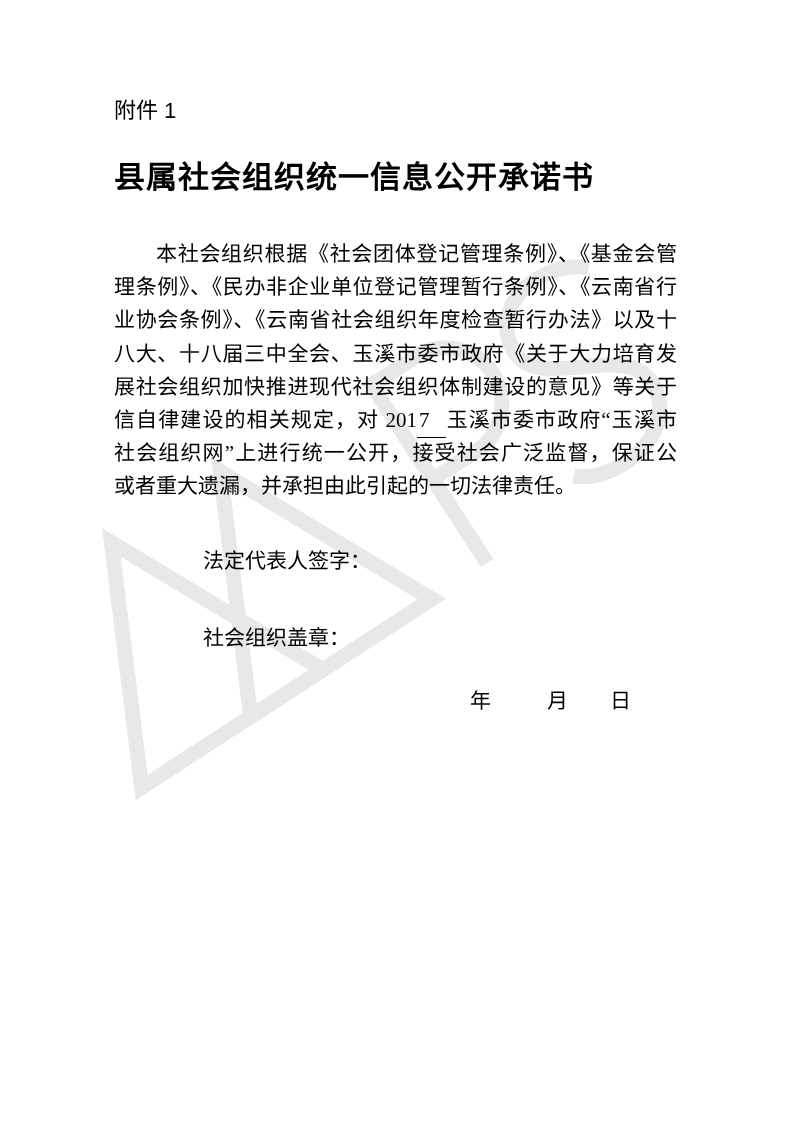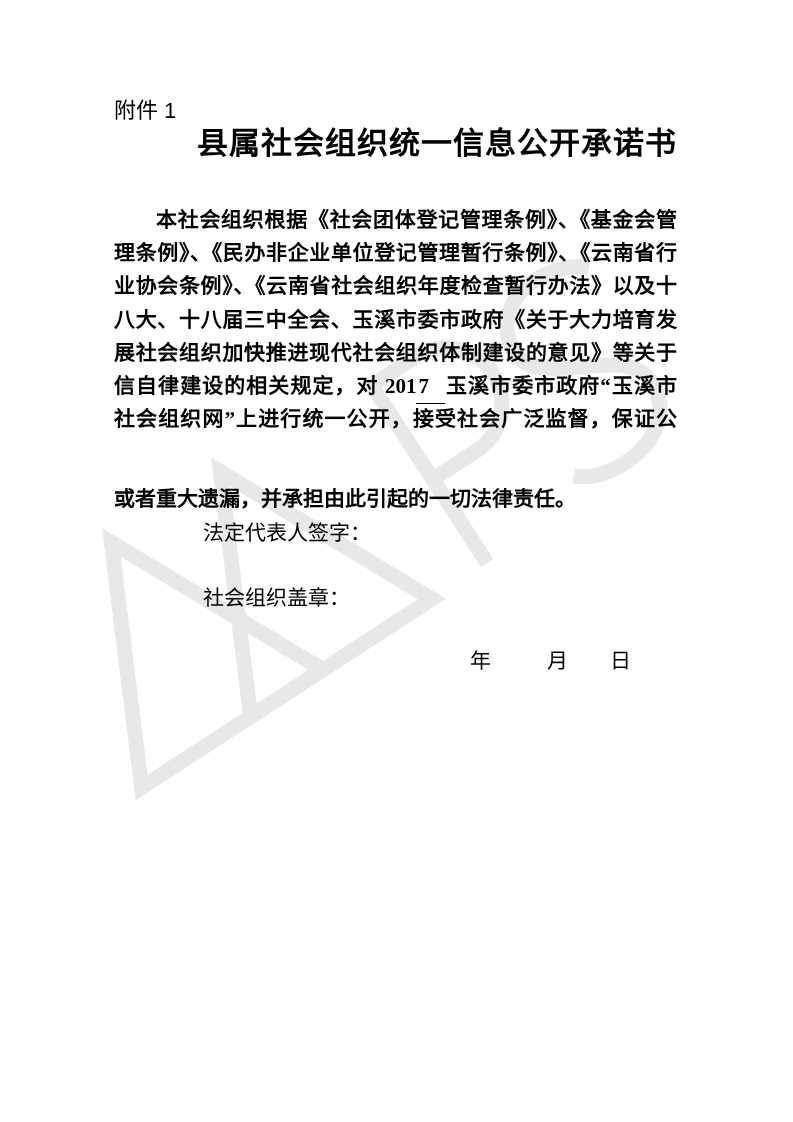--- a/index.html
+++ b/index.html
@@ -34,59 +34,59 @@
     box-sizing: border-box;
   }
 
   .attachment-label {
     font-family: "Liberation Sans", "DejaVu Sans", sans-serif;
     font-size: 22px;
     line-height: 27px;
   }
 
   .doc-title {
+    margin-top: 34px;
     font-size: 31px;
     font-weight: bold;
     line-height: 40px;
-    text-align: right;
+    text-align: left;
     letter-spacing: 1px;
   }
 
-  .body-text { margin-top: 40px; font-weight: bold; }
+  .body-text { margin-top: 40px; }
 
   .bline {
     font-size: 21px;
     line-height: 33.2px;
     height: 33.2px;
     text-align: justify;
     text-align-last: justify;
     -moz-text-align-last: justify;
     white-space: nowrap;
   }
   .bline.indent { text-indent: 2em; }
   .bline.last {
     text-align-last: left;
-    margin-top: 47px;
     -moz-text-align-last: left;
   }
 
   .blank-fill {
     display: inline-block;
     border-bottom: 1px solid #000;
     padding: 0 16px 0 2px;
     white-space: pre;
   }
 
   .sig-line {
     font-size: 21px;
     line-height: 33px;
     padding-left: 89px;
   }
-  .sig-line.legal { }
-  .sig-line.seal  { margin-top: 32px; }
+  .sig-line.legal { margin-top: 41px; }
+  .sig-line.seal  { margin-top: 44px; }
 
   .date-line {
     margin-top: 30px;
     font-size: 21px;
     line-height: 33px;
     display: flex;
     padding-left: 356px;
   }
   .date-line .month { margin-left: 56px; }
   .date-line .day   { margin-left: 42px; }

